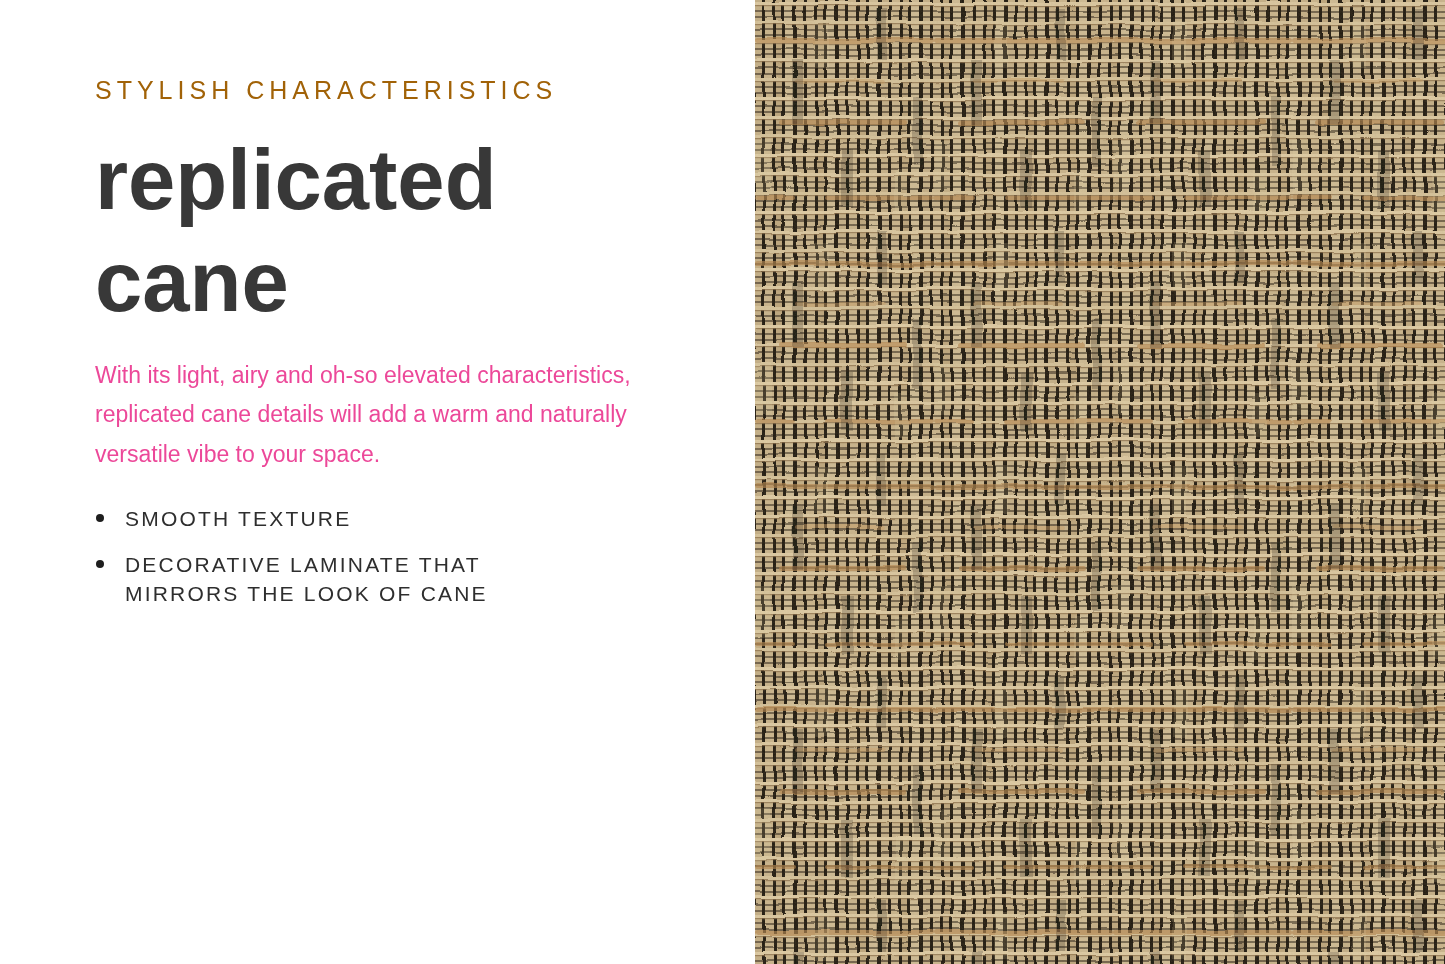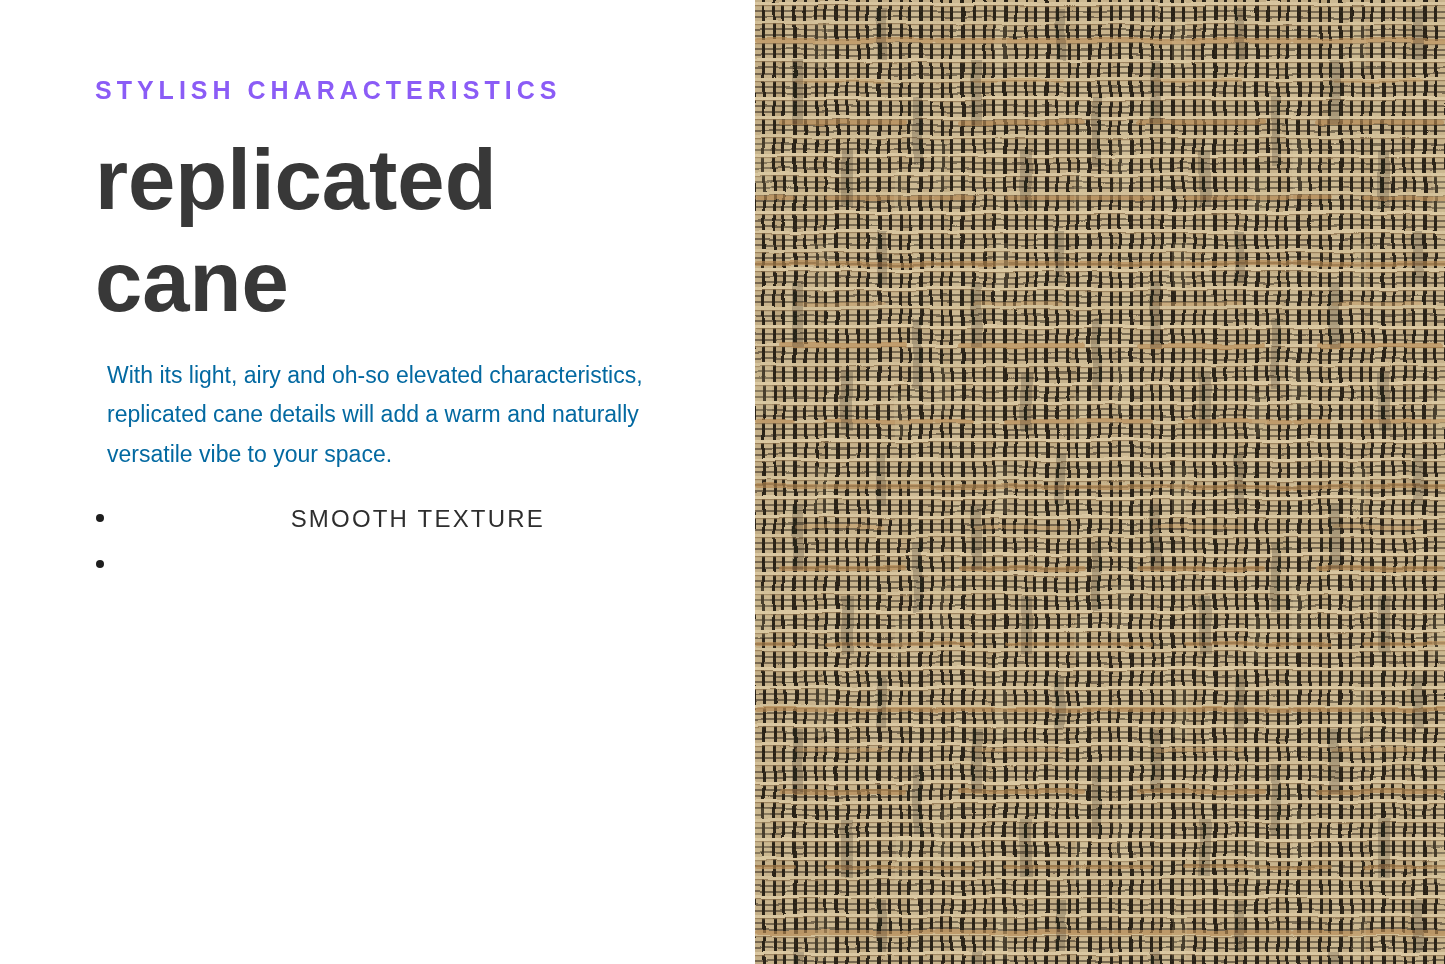--- a/index.html
+++ b/index.html
@@ -14,51 +14,50 @@
   }
   .text-col {
     position: absolute;
     left: 95px;
     top: 0;
     width: 645px;
   }
   .eyebrow {
     margin: 76px 0 0 0;
     font-size: 25px;
-    font-weight: 700;
+    font-weight: 400;
     letter-spacing: 5px;
     line-height: 1.15;
-    color: #8b5cf6;
+    color: #a16207;
   }
   .title {
     margin: 24px 0 16px 0;
     max-width: 460px;
     font-size: 85px;
     line-height: 1.2;
     font-weight: 700;
     letter-spacing: 0;
     color: #383838;
   }
   .desc {
-    margin: 23px 0 0 12px;
+    margin: 23px 0 0 0;
     max-width: 590px;
     font-size: 23px;
     line-height: 1.72;
     font-weight: 400;
-    color: #0369a1;
+    color: #ec4899;
   }
   .bullets {
     list-style: none;
     margin: 30px 0 0 0;
     padding: 0;
-    font-size: 24px;
+    font-size: 21px;
     letter-spacing: 2.2px;
     line-height: 29px;
     color: #2e2e2e;
-    text-align: right;
   }
   .bullets li {
     position: relative;
     padding-left: 30px;
     max-width: 420px;
     margin: 0 0 17px 0;
   }
   .bullets .dot {
     position: absolute;
     left: 1px;
@@ -90,20 +89,21 @@
 
     <p class="desc">With its light, airy and oh-so elevated characteristics, replicated cane details will add a warm and naturally versatile vibe to your space.</p>
 
     <ul class="bullets">
       <li>
         <span class="dot"></span>
         <span>SMOOTH TEXTURE</span>
       </li>
       <li>
         <span class="dot"></span>
+        <span>DECORATIVE LAMINATE THAT MIRRORS THE LOOK OF CANE</span>
       </li>
     </ul>
   </section>
 
   <section class="swatch" role="img" aria-label="replicated-cane-texture">
     <svg viewBox="0 0 690 964" preserveAspectRatio="none" xmlns="http://www.w3.org/2000/svg">
       <defs>
         <pattern id="weave" width="42" height="57" patternUnits="userSpaceOnUse">
           <rect width="42" height="57" fill="#1b140b"></rect>
           <rect x="0" y="0" width="7" height="57" fill="#c6b189"></rect>

